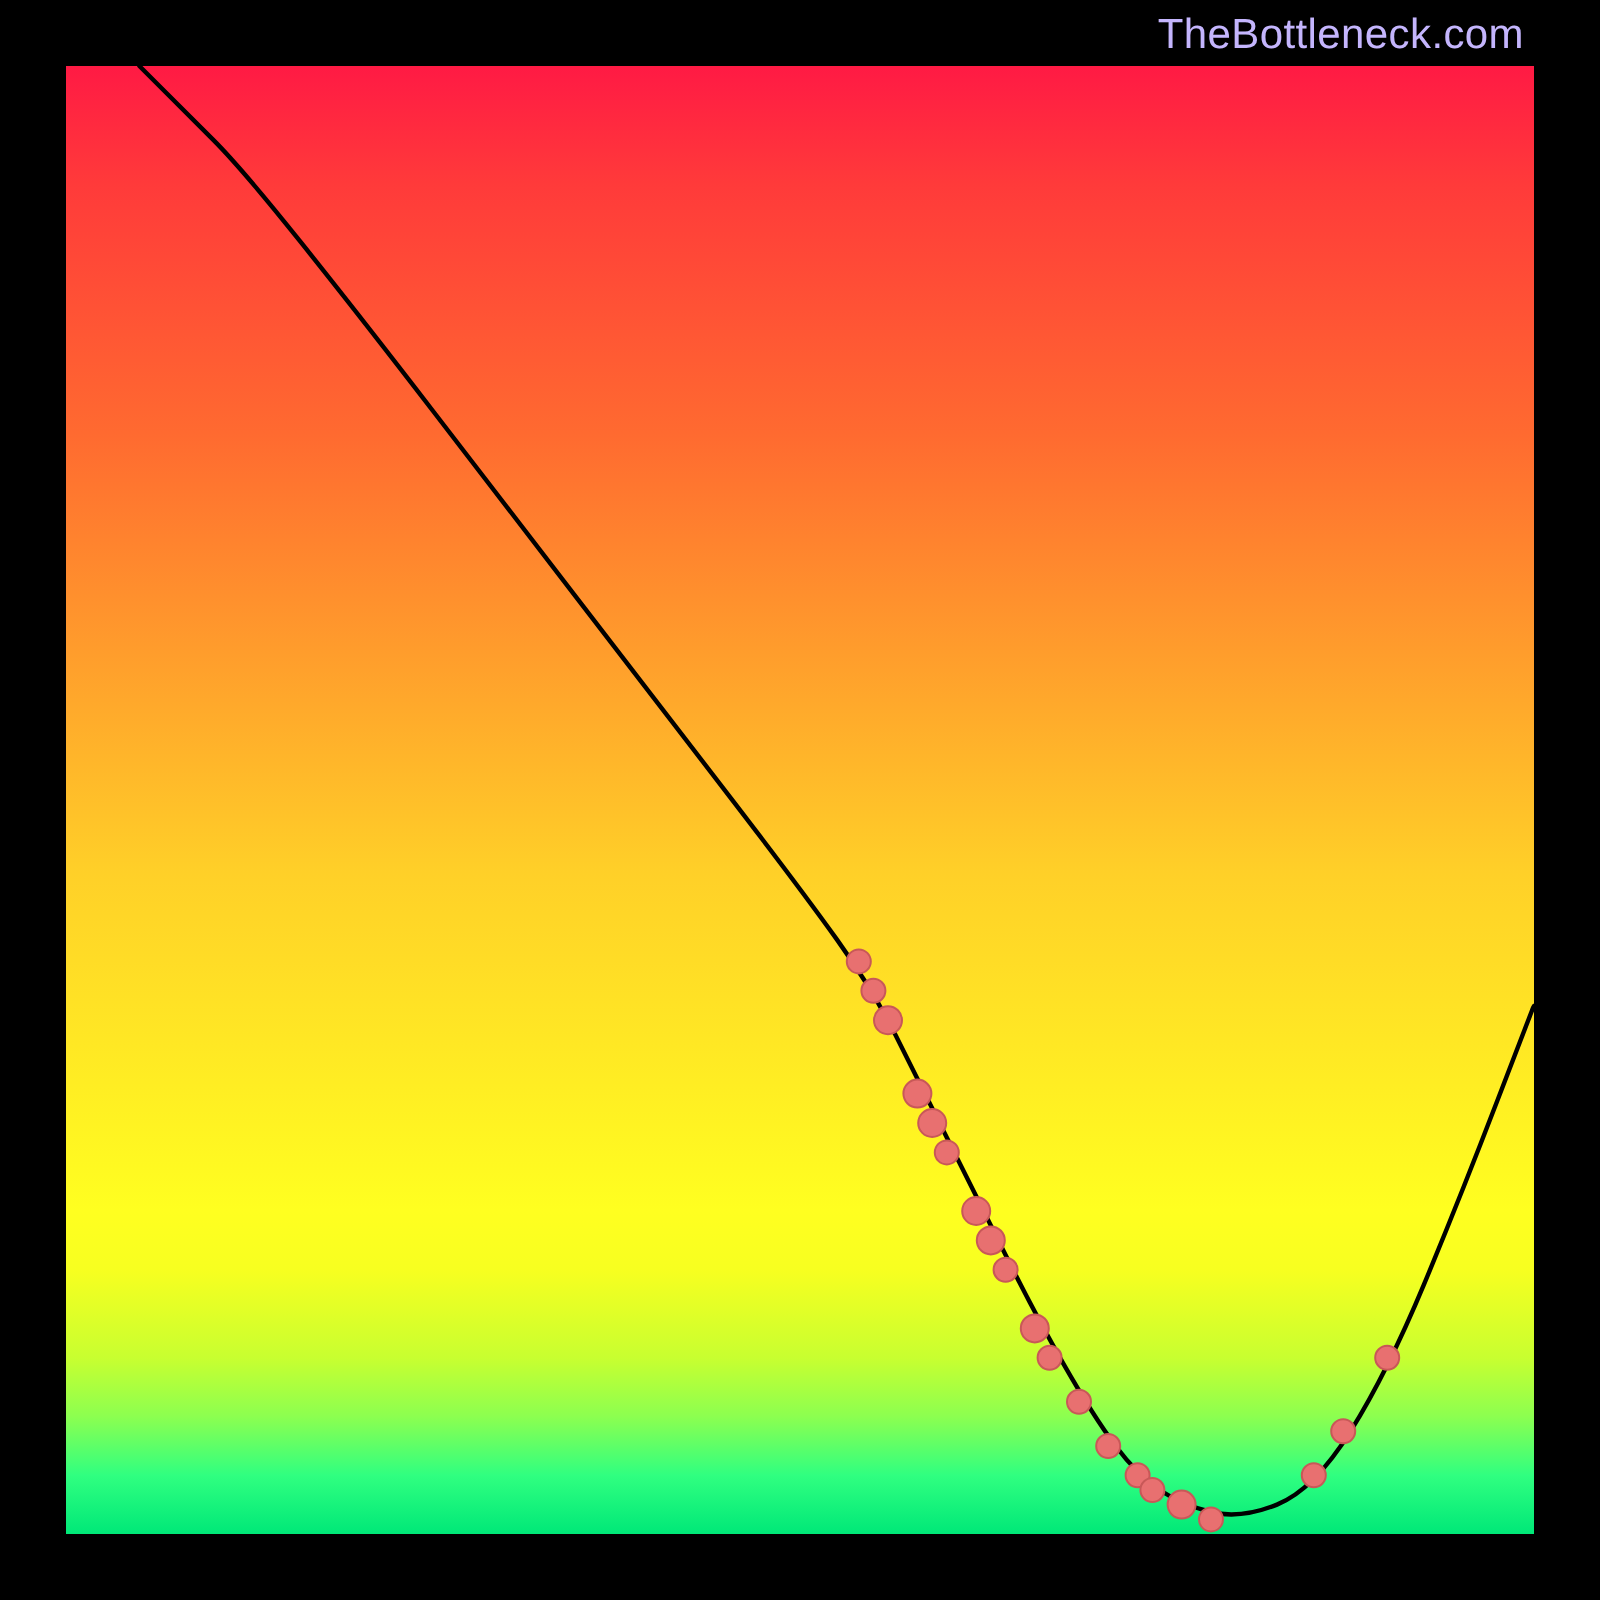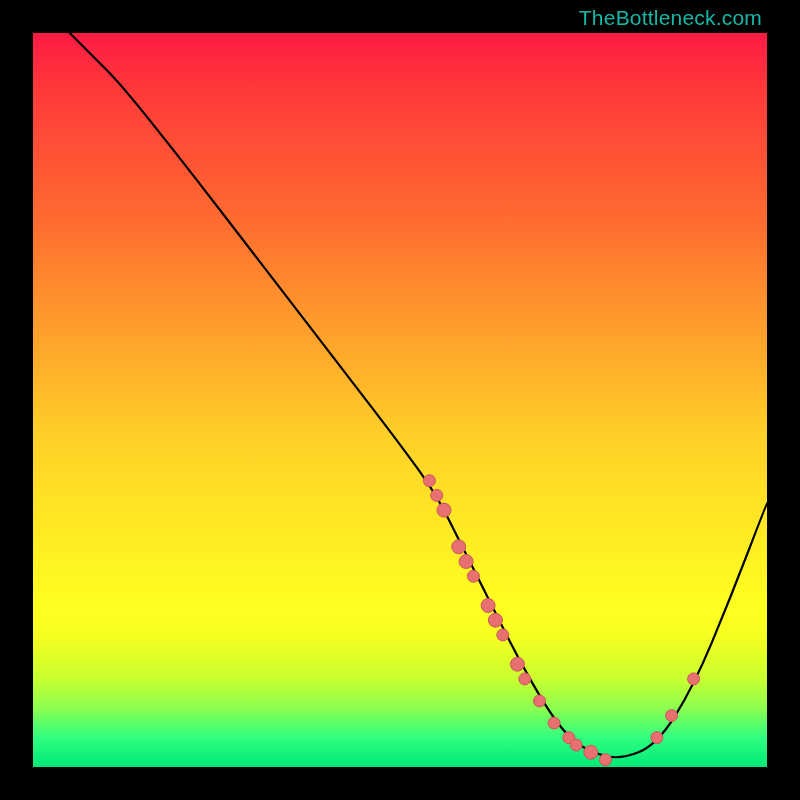--- a/index.html
+++ b/index.html
@@ -27,21 +27,21 @@
       #c8ff30 88%,
       #8cff50 92%,
       #30ff80 96%,
       #00e878 100%
     );
   }
   .watermark {
     position: absolute;
     top: 6px;
     right: 38px;
-    color: #14b8a6;
+    color: #c4b5fd;
     font-size: 21px;
     font-weight: 500;
     letter-spacing: 0.2px;
     margin-left: 36px;
   }
   svg.plot {
     position: absolute;
     left: 0;
     top: 0;
     width: 734px;

